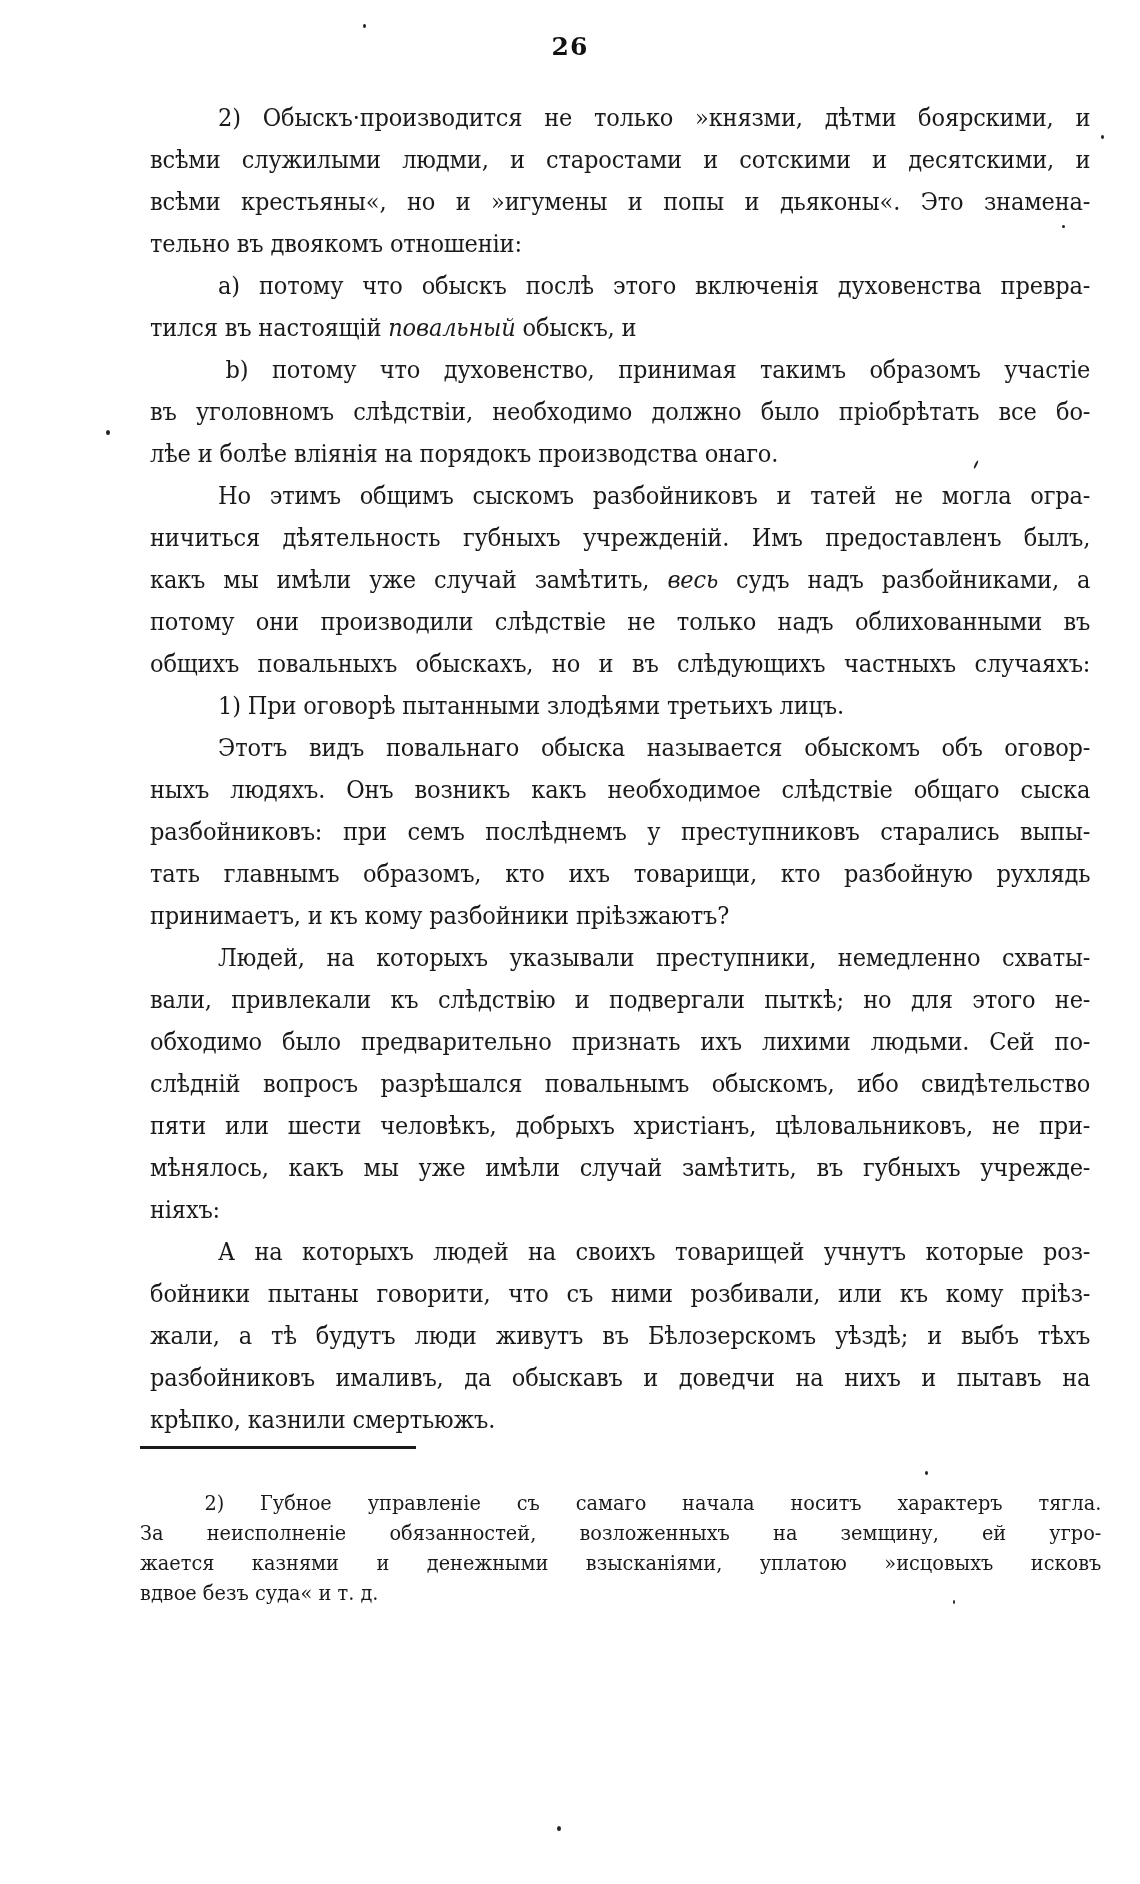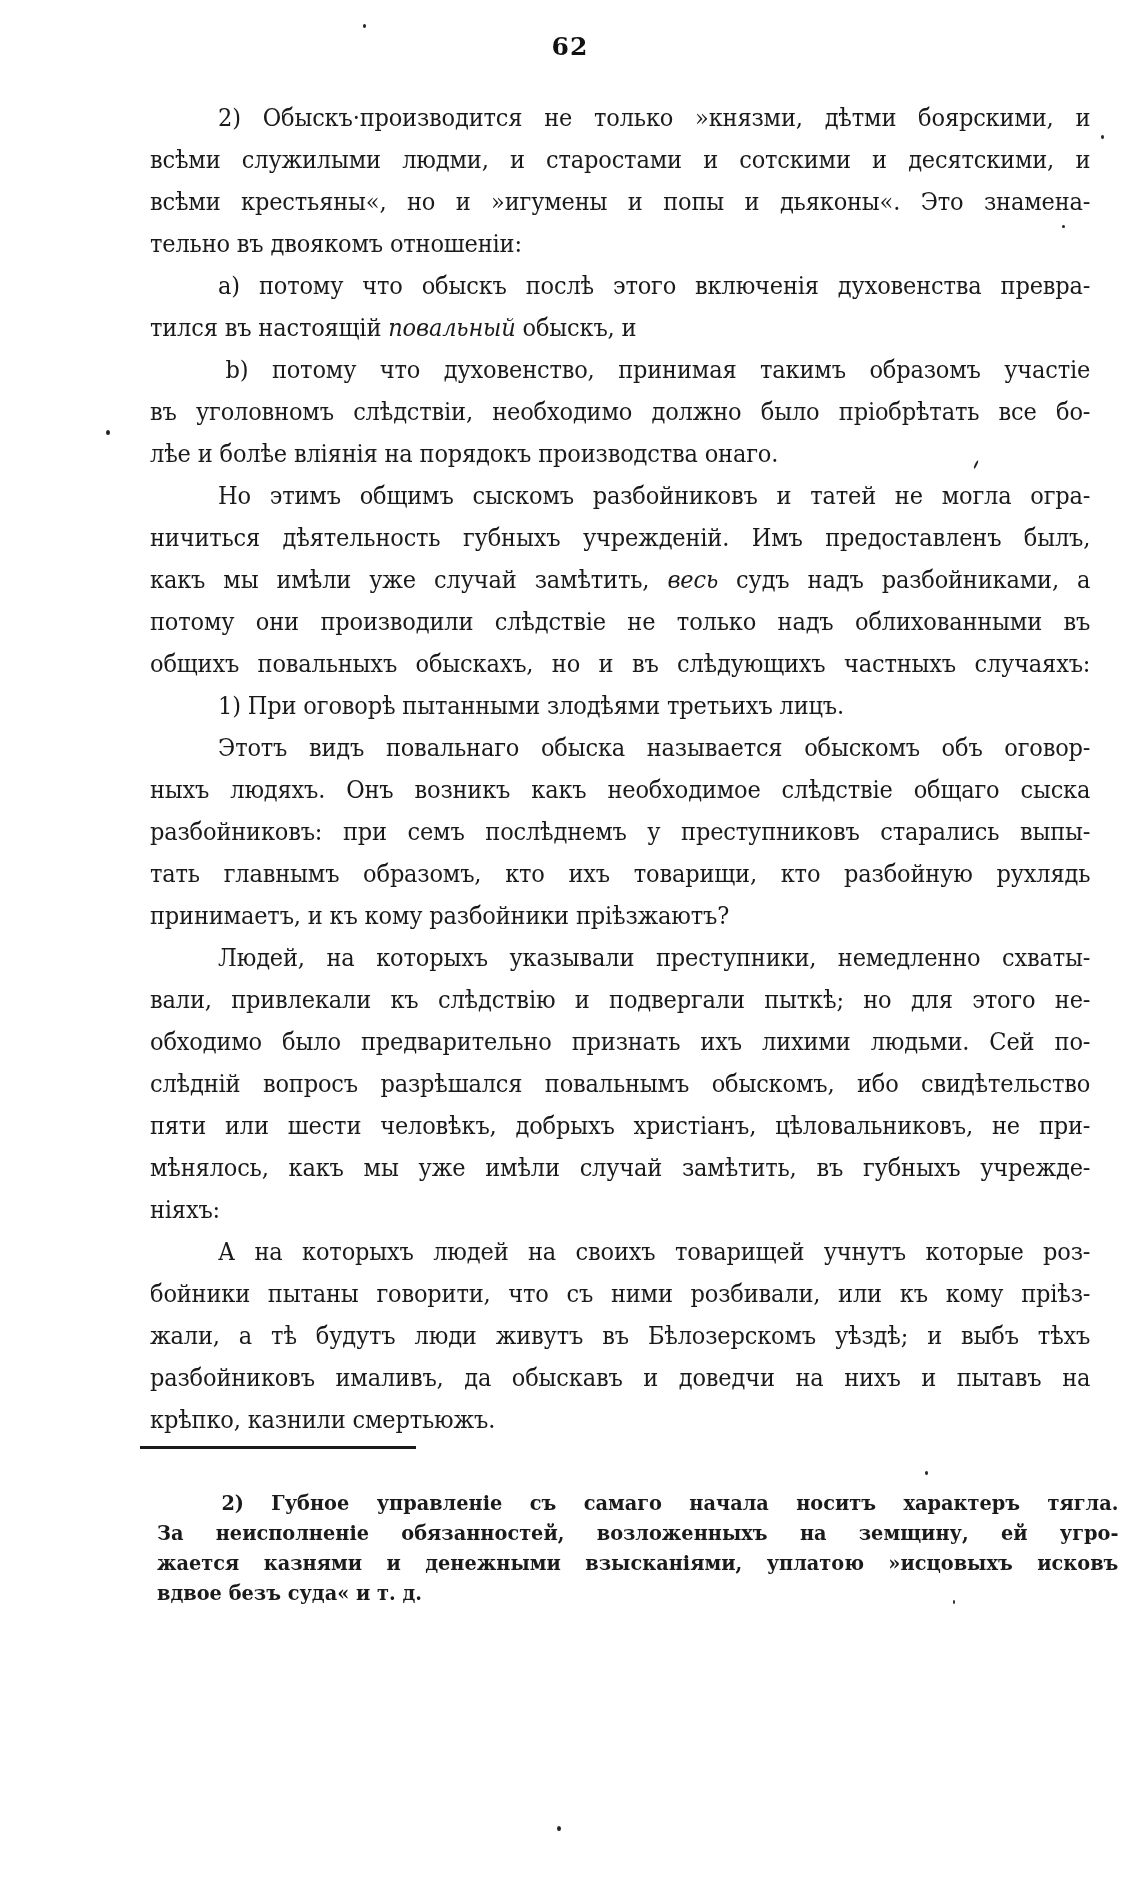--- a/index.html
+++ b/index.html
@@ -66,24 +66,23 @@
     .footnote-rule {
       position: absolute;
       left: 140px;
       top: 1446px;
       width: 276px;
       height: 3px;
       background: #1a1a1a;
     }
     .footnotes {
       position: absolute;
-      left: 157px;
+      left: 140px;
       top: 1488px;
       width: 960px;
-      font-weight: bold;
     }
     .fn-line {
       height: 30px;
       line-height: 30px;
       font-size: 21px;
       white-space: nowrap;
       text-align: justify;
       text-align-last: justify;
       transform: scaleX(0.92);
       transform-origin: left center;
@@ -95,21 +94,21 @@
       position: absolute;
       background: #222;
       border-radius: 50%;
     }
   </style>
 </head>
 <body>
 
 <div class="page">
 
-  <div class="page-number">62</div>
+  <div class="page-number">26</div>
 
   <div class="body-text" id="body-text">
       <div class="line indent">2) Обыскъ·производится не только »князми, дѣтми боярскими, и</div>
       <div class="line">всѣми служилыми людми, и старостами и сотскими и десятскими, и</div>
       <div class="line">всѣми крестьяны«, но и »игумены и попы и дьяконы«. Это знамена-</div>
       <div class="line last">тельно въ двоякомъ отношеніи:</div>
       <div class="line indent">a) потому что обыскъ послѣ этого включенія духовенства превра-</div>
       <div class="line last"><span>тился въ настоящій </span><span class="it">повальный</span><span> обыскъ, и</span></div>
       <div class="line indent-b">b) потому что духовенство, принимая такимъ образомъ участіе</div>
       <div class="line">въ уголовномъ слѣдствіи, необходимо должно было пріобрѣтать все бо-</div>

